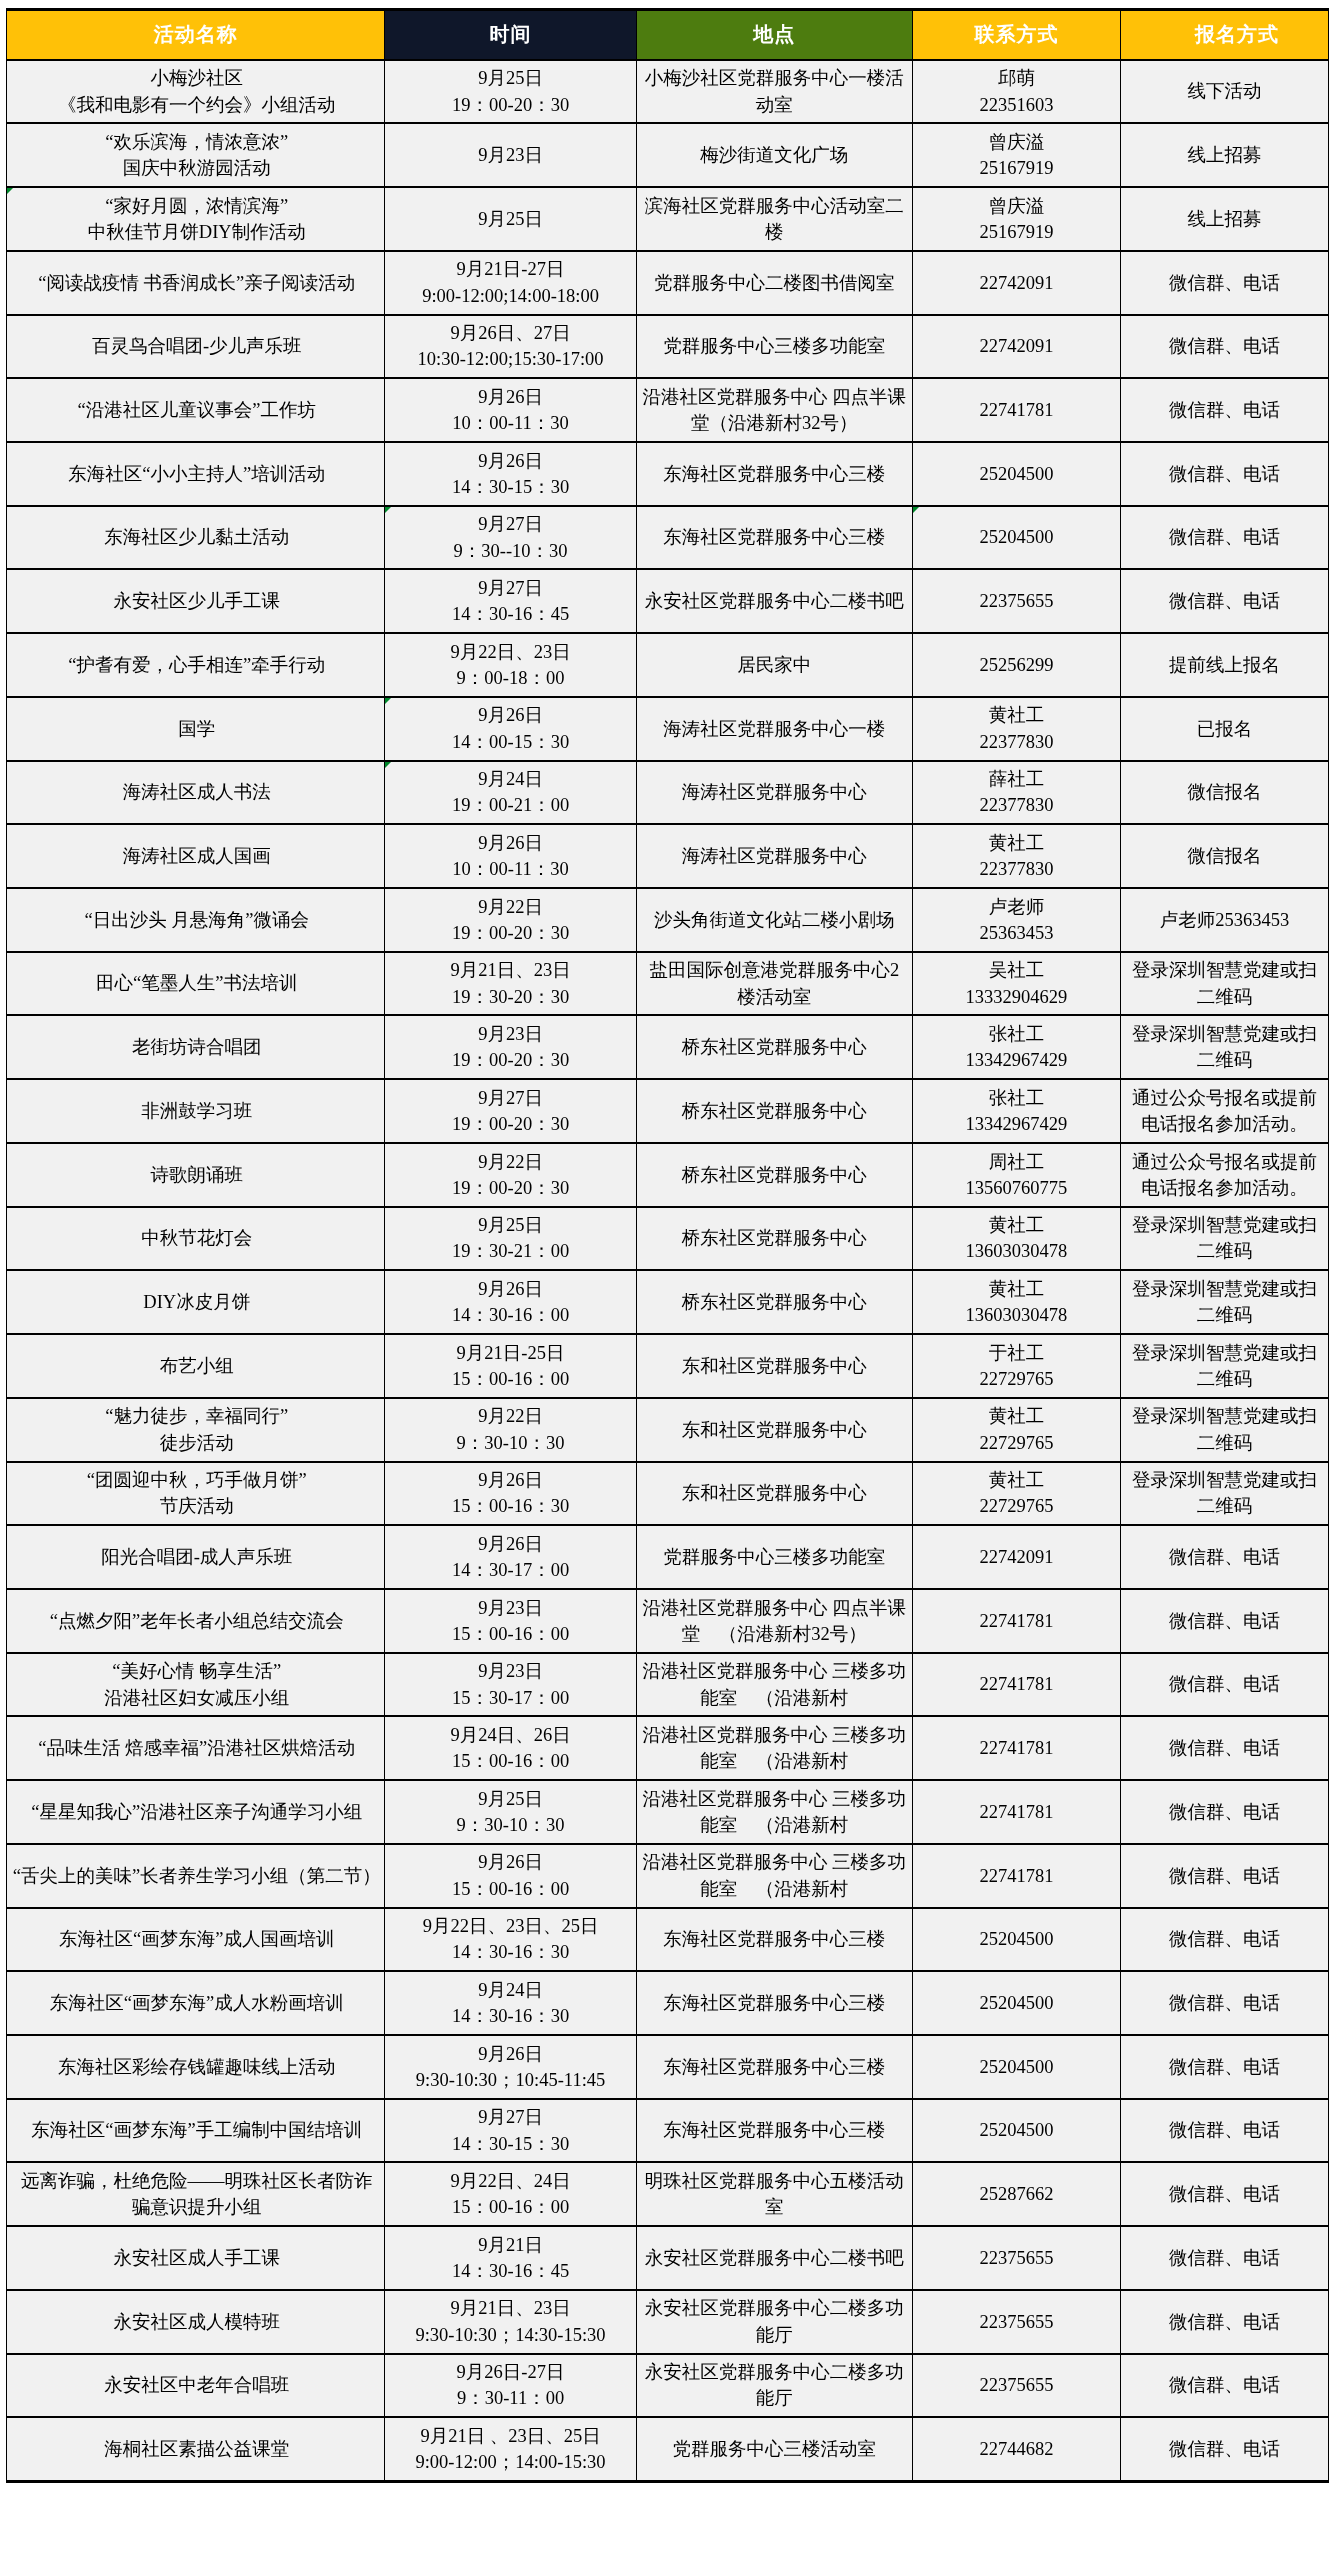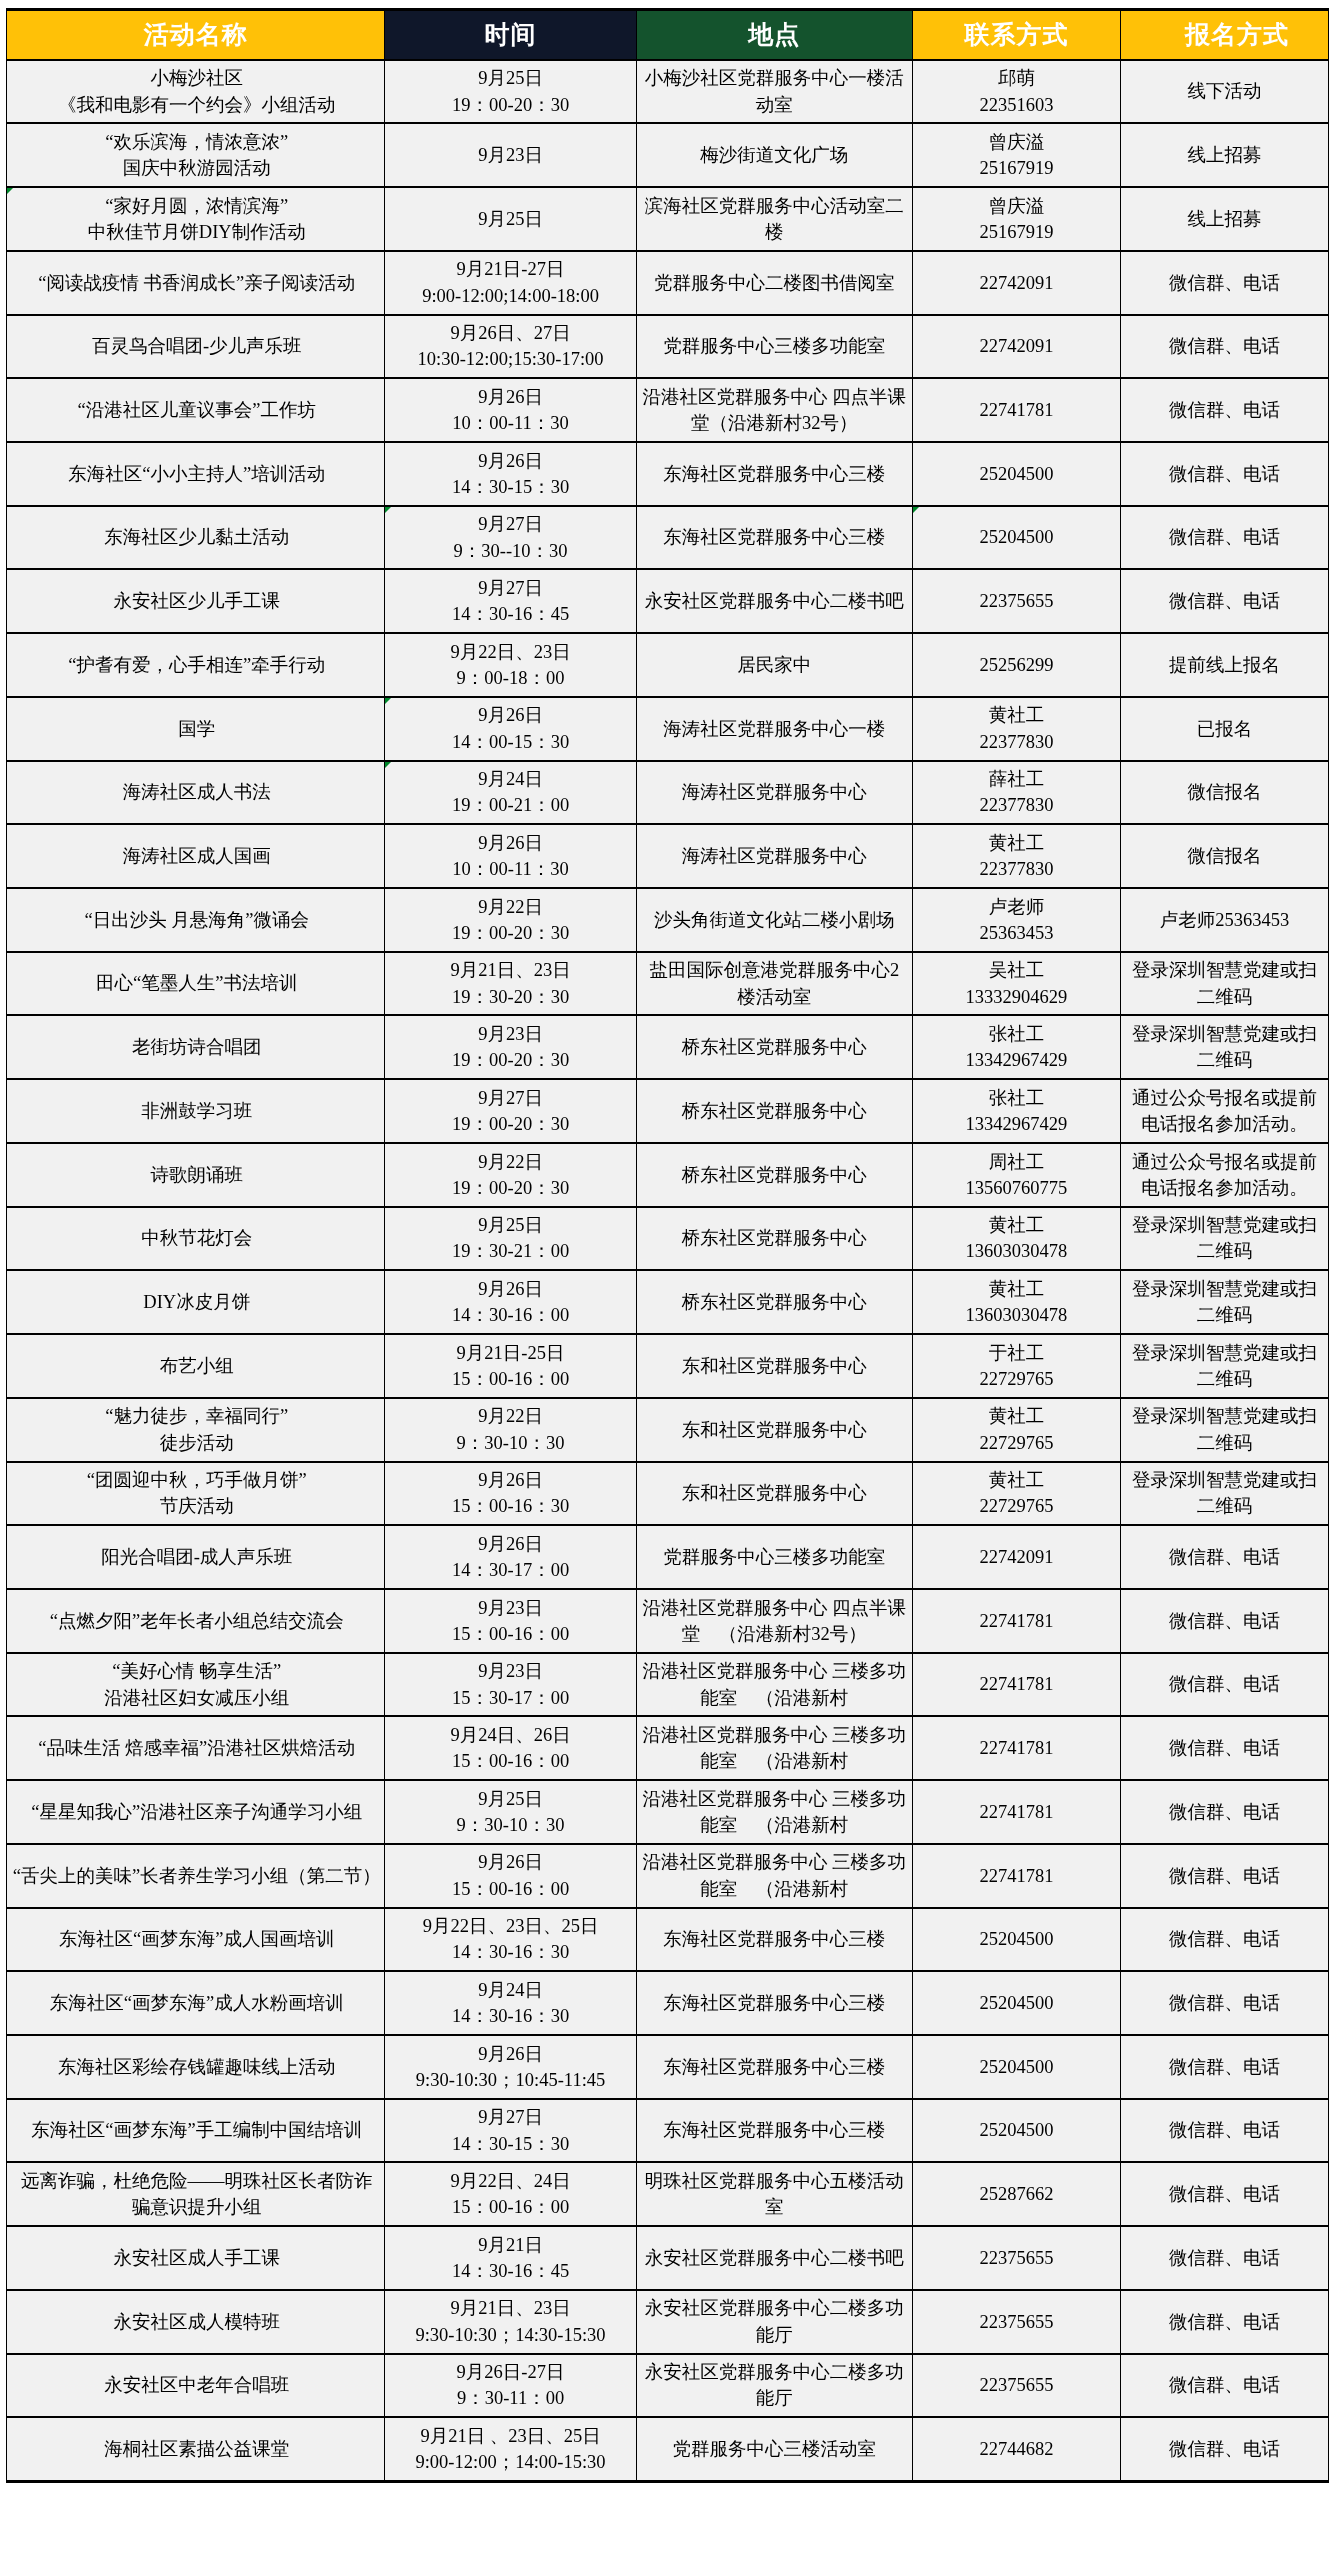--- a/index.html
+++ b/index.html
@@ -32,21 +32,21 @@
     border: 1px solid #000;
     border-top-width: 2.6px;
     border-bottom-width: 2.6px;
     text-align: center;
     vertical-align: middle;
     color: #000;
     overflow: hidden;
   }
   thead th {
     height: 46px;
-    font-size: 25px;
+    font-size: 20px;
     font-weight: bold;
     letter-spacing: 1px;
   }
   tbody td {
     font-size: 18.5px;
     line-height: 1.42;
     padding: 4.6px 5.2px;
     white-space: pre-line;
   }
   td.name-cell { padding-left: 5px; padding-right: 3.1px; }
@@ -72,21 +72,21 @@
       <col class="c-name">
       <col class="c-time">
       <col class="c-loc">
       <col class="c-contact">
       <col class="c-reg">
     </colgroup>
     <thead>
       <tr>
         <th style="background: rgb(255, 193, 7); color: rgb(255, 255, 255);">活动名称</th>
         <th style="background: #0f172a; color: rgb(255, 255, 255);">时间</th>
-        <th style="background: #14532d; color: rgb(255, 255, 255);">地点</th>
+        <th style="background: #4d7c0f; color: rgb(255, 255, 255);">地点</th>
         <th style="background: rgb(255, 193, 7); color: rgb(255, 255, 255);">联系方式</th>
         <th style="background: rgb(255, 193, 7); color: rgb(255, 255, 255); padding-left: 26px;">报名方式</th>
       </tr>
     </thead>
     <tbody id="rows-body">
         <tr>
           <td class="name-cell">小梅沙社区
 《我和电影有一个约会》小组活动</td>
           <td class="time-cell">9月25日
 19：00-20：30</td>

